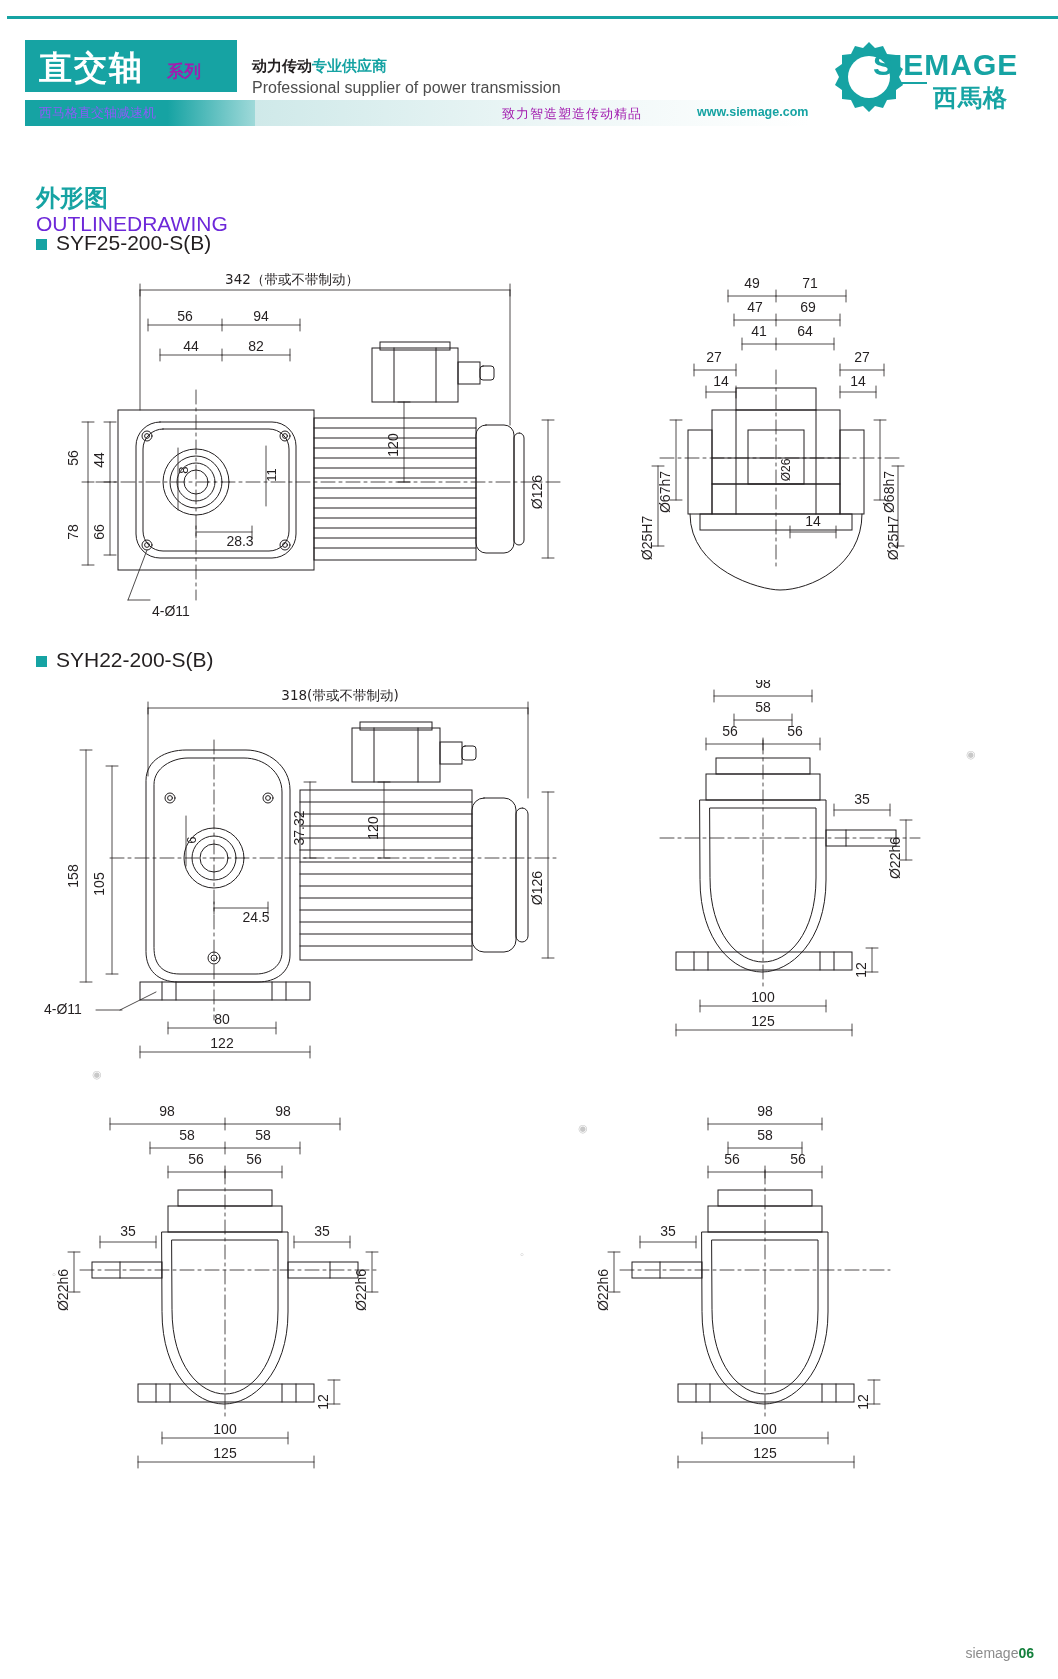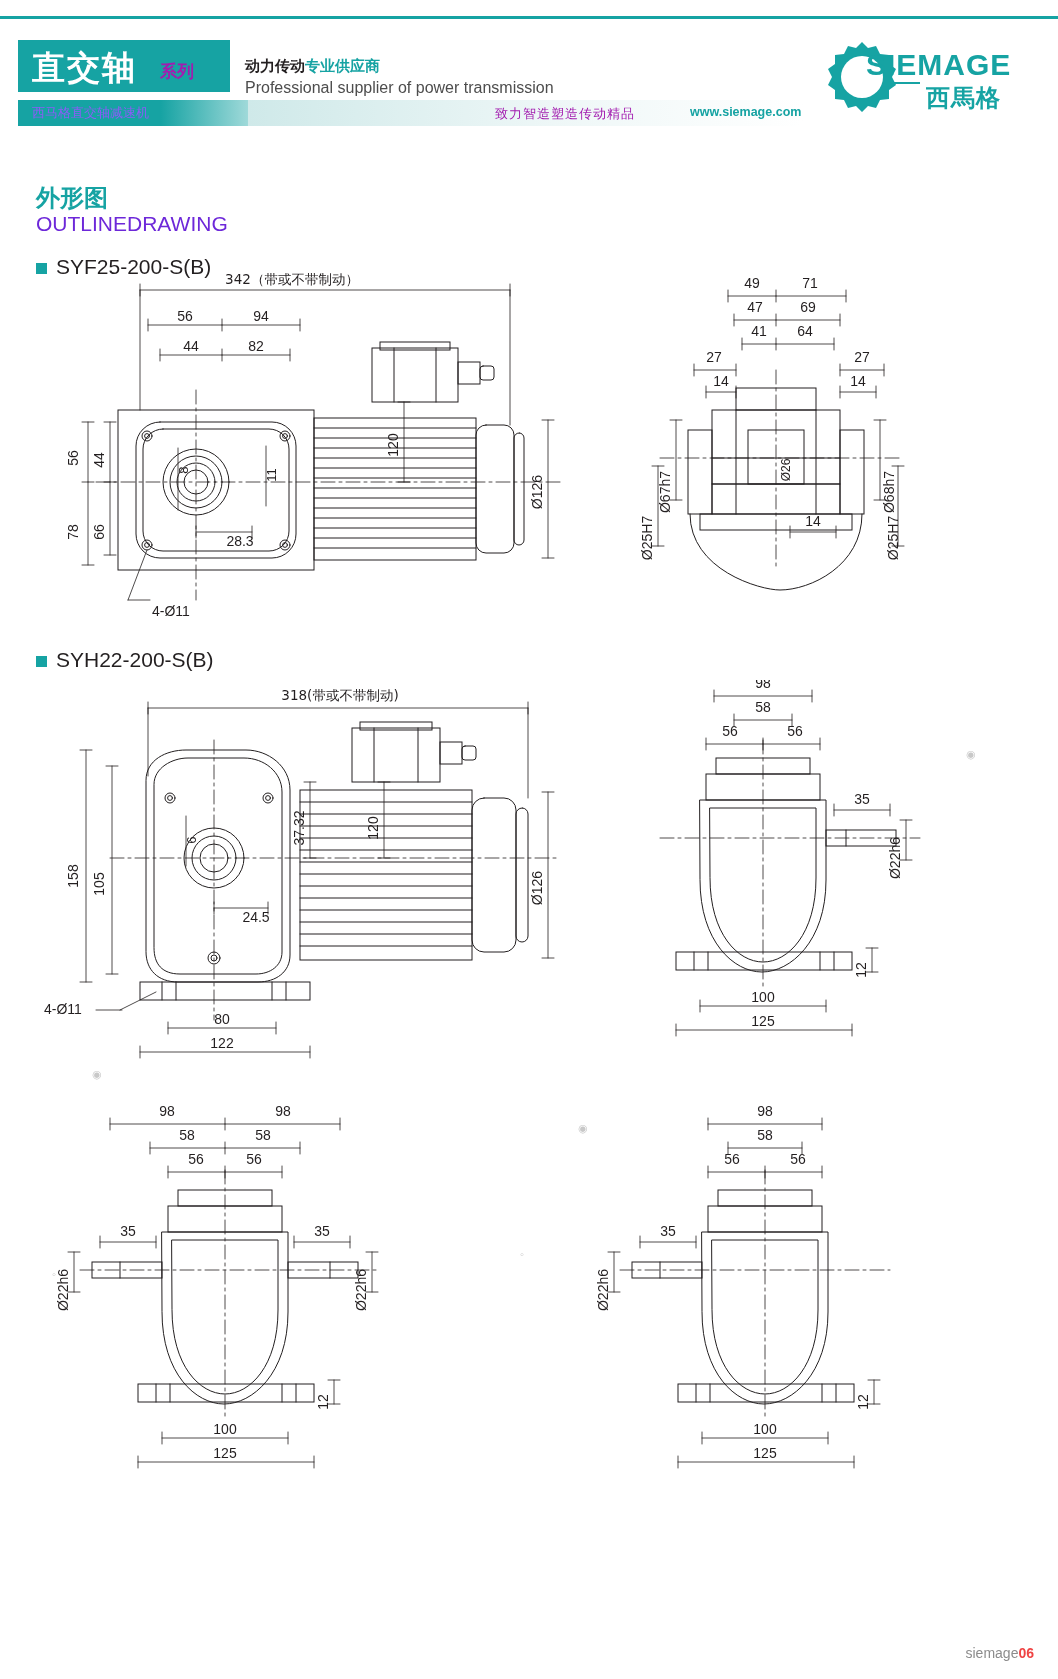--- a/index.html
+++ b/index.html
@@ -2,21 +2,21 @@
 <html><head>
 <meta charset="utf-8">
 <style>
   html,body{margin:0;padding:0;}
   body{
     width:1058px;height:1679px;background:#ffffff;
     font-family:"Liberation Sans", sans-serif;
     color:#231f20;position:relative;overflow:hidden;
   }
   
-  .header{position:absolute;left:0;top:0;width:916px;height:148px;}
+  .header{position:absolute;left:7px;top:0;width:916px;height:148px;}
   .hdr-topline{position:absolute;left:0;top:16px;width:1058px;height:3px;background:#16a3a3;}
   .hdr-badge{
     position:absolute;left:18px;top:40px;width:212px;height:52px;
     background:#16a3a3;
   }
   .hdr-badge-cn{
     position:absolute;left:32px;top:46px;color:#ffffff;
     font-family:"DejaVu Sans", sans-serif;font-weight:bold;font-size:33px;letter-spacing:2px;
   }
   .hdr-badge-series{
@@ -66,31 +66,31 @@
   .sec-title-cn{
     position:absolute;left:36px;top:182px;font-size:24px;font-weight:bold;color:#16a3a3;
     font-family:"DejaVu Sans", sans-serif;
   }
   .sec-title-en{
     position:absolute;left:36px;top:212px;font-size:21px;color:#6d28d9;
     font-family:"Liberation Sans", sans-serif;
   }
   .model-row{position:absolute;font-size:21px;color:#231f20;font-family:"Liberation Sans", sans-serif;}
   .model-sq{display:inline-block;width:11px;height:11px;background:#16a3a3;margin-right:9px;}
-  #model1{left:36px;top:255px;}
+  #model1{left:36px;top:231px;}
   #model2{left:36px;top:648px;}
 
   
   .dwg{position:absolute;}
   .dwg svg{display:block;}
   .footer{
     position:absolute;right:24px;bottom:18px;font-size:14px;color:#8c8c8c;
     font-family:"Liberation Sans", sans-serif;
   }
-  .footer b{color:#ef4444;}
+  .footer b{color:#15803d;}
   .regmark{position:absolute;color:#c8c8c8;font-size:11px;}
 </style>
 </head>
 <body>
 
 <div class="header">
   <div class="hdr-topline"></div>
   <div class="hdr-badge"></div>
   <div class="hdr-badge-cn">直交轴</div>
   <div class="hdr-badge-series">系列</div>

